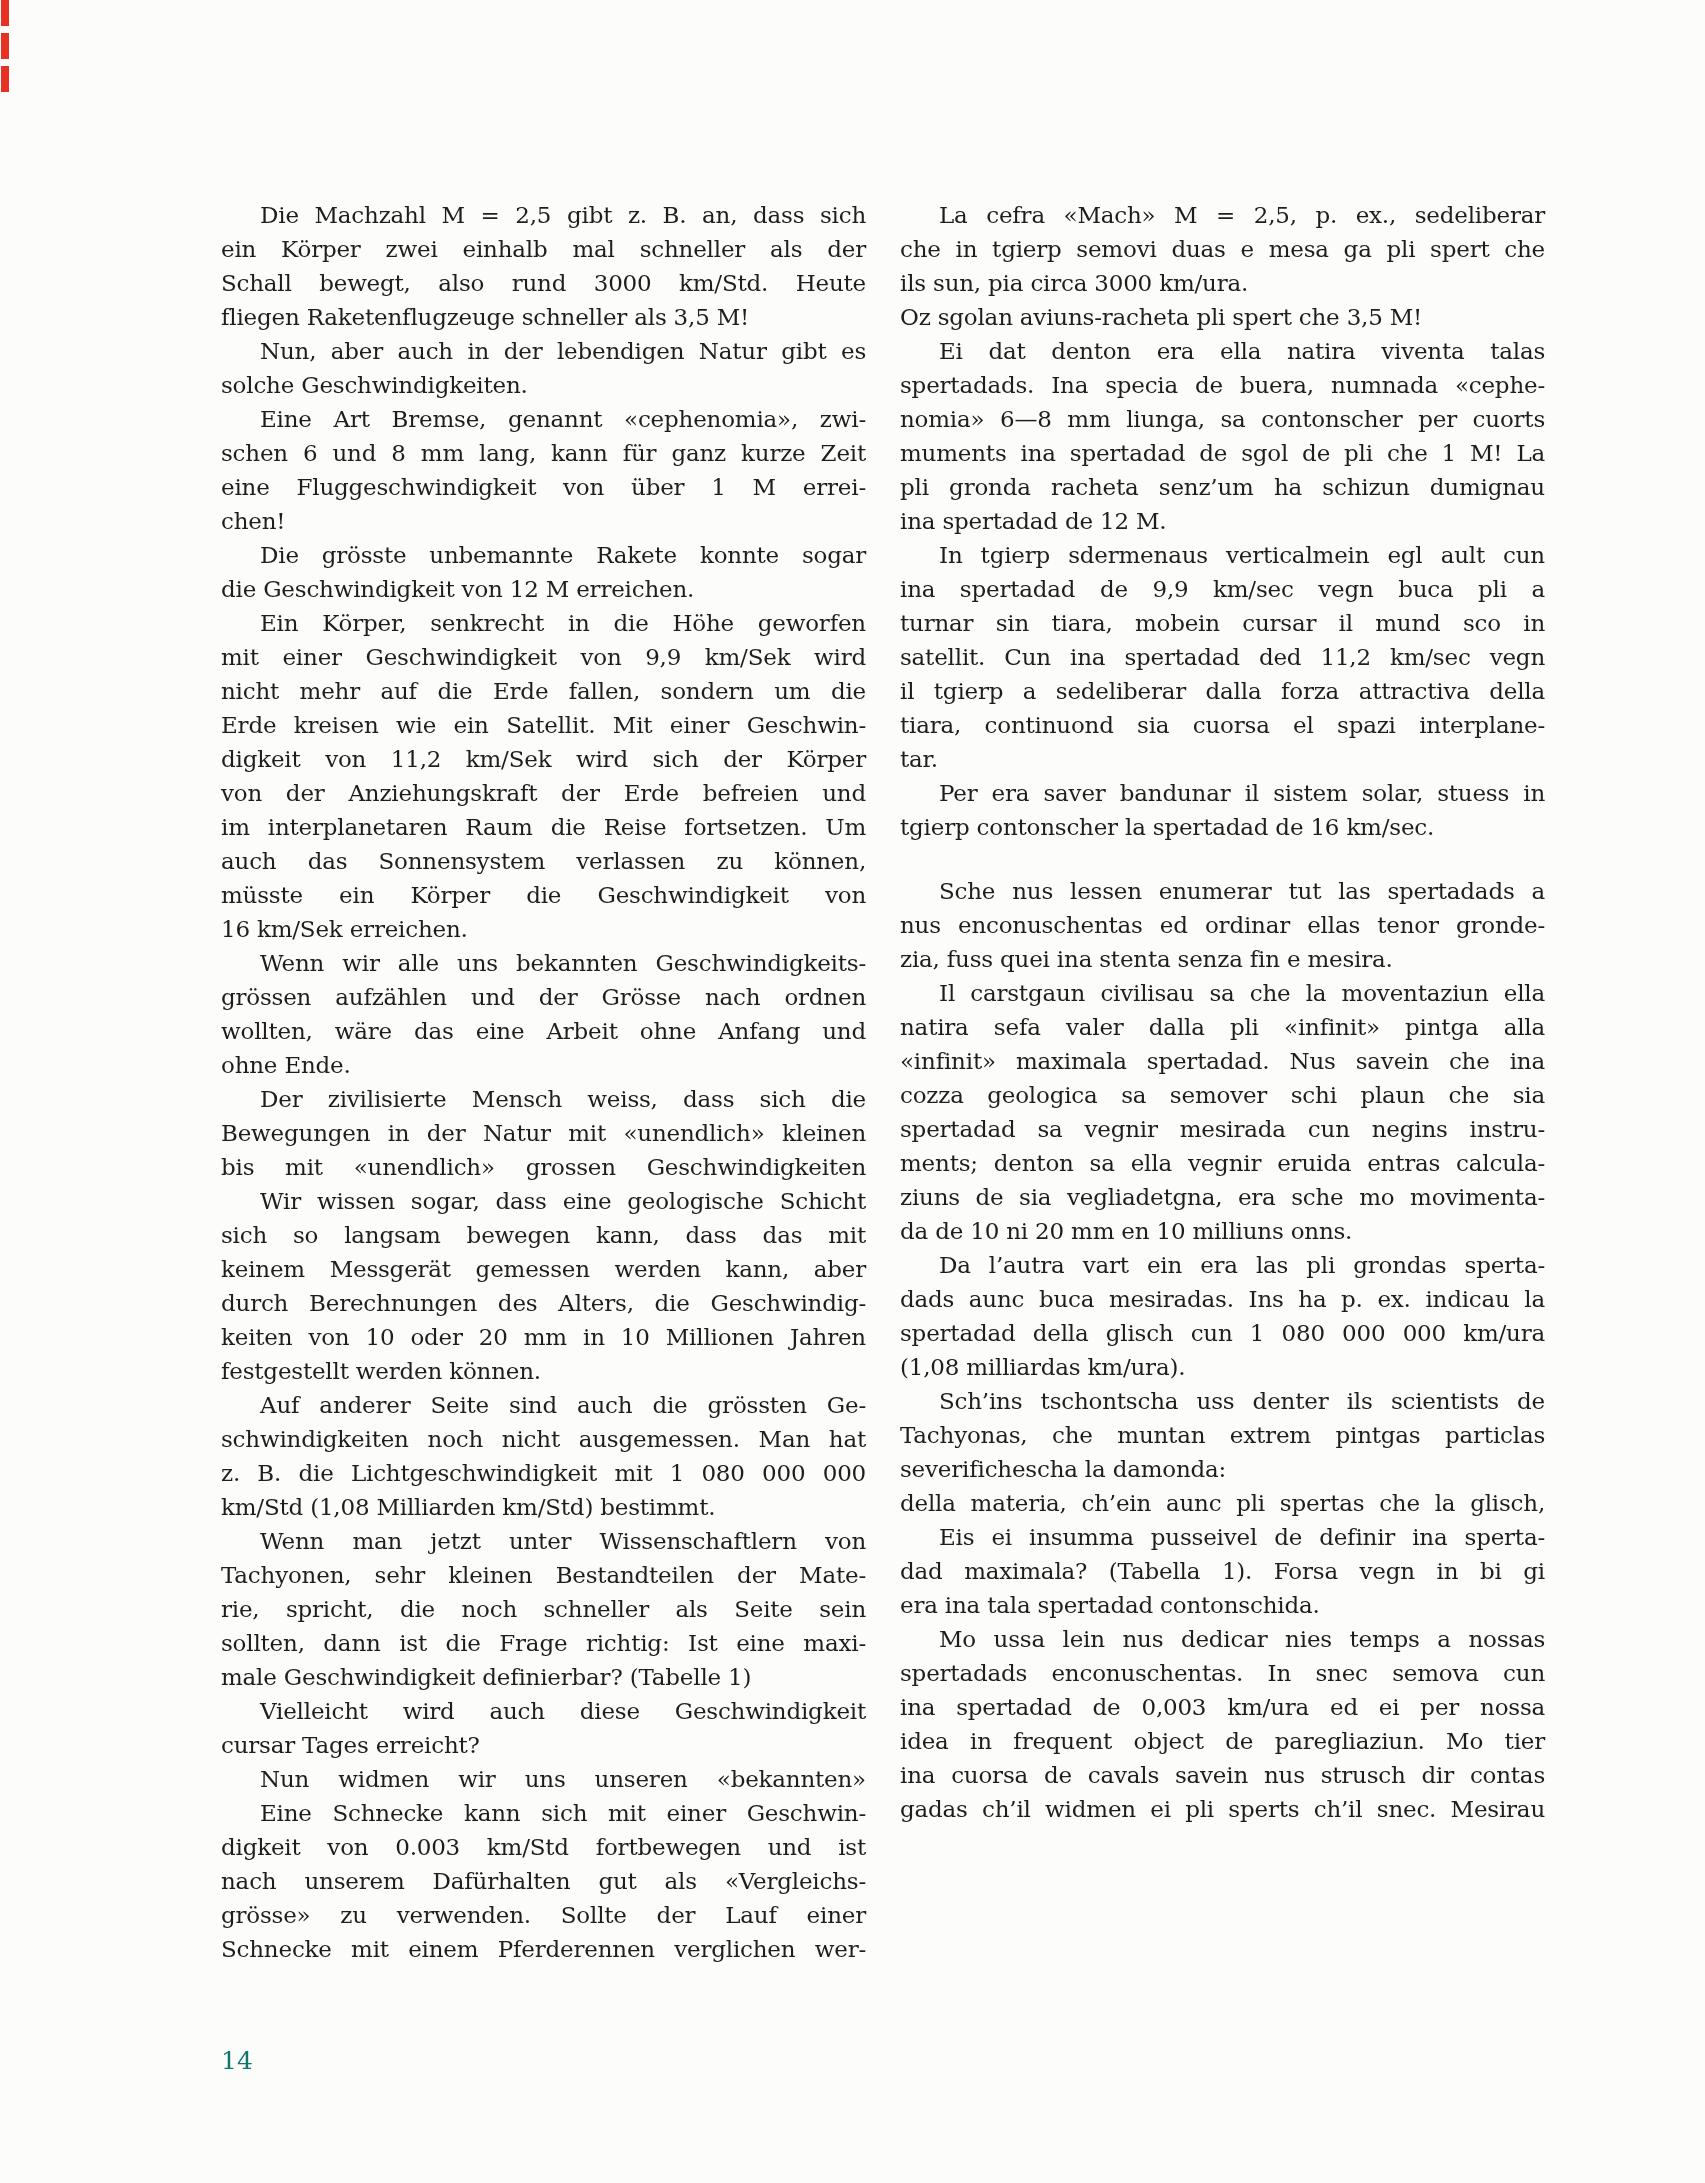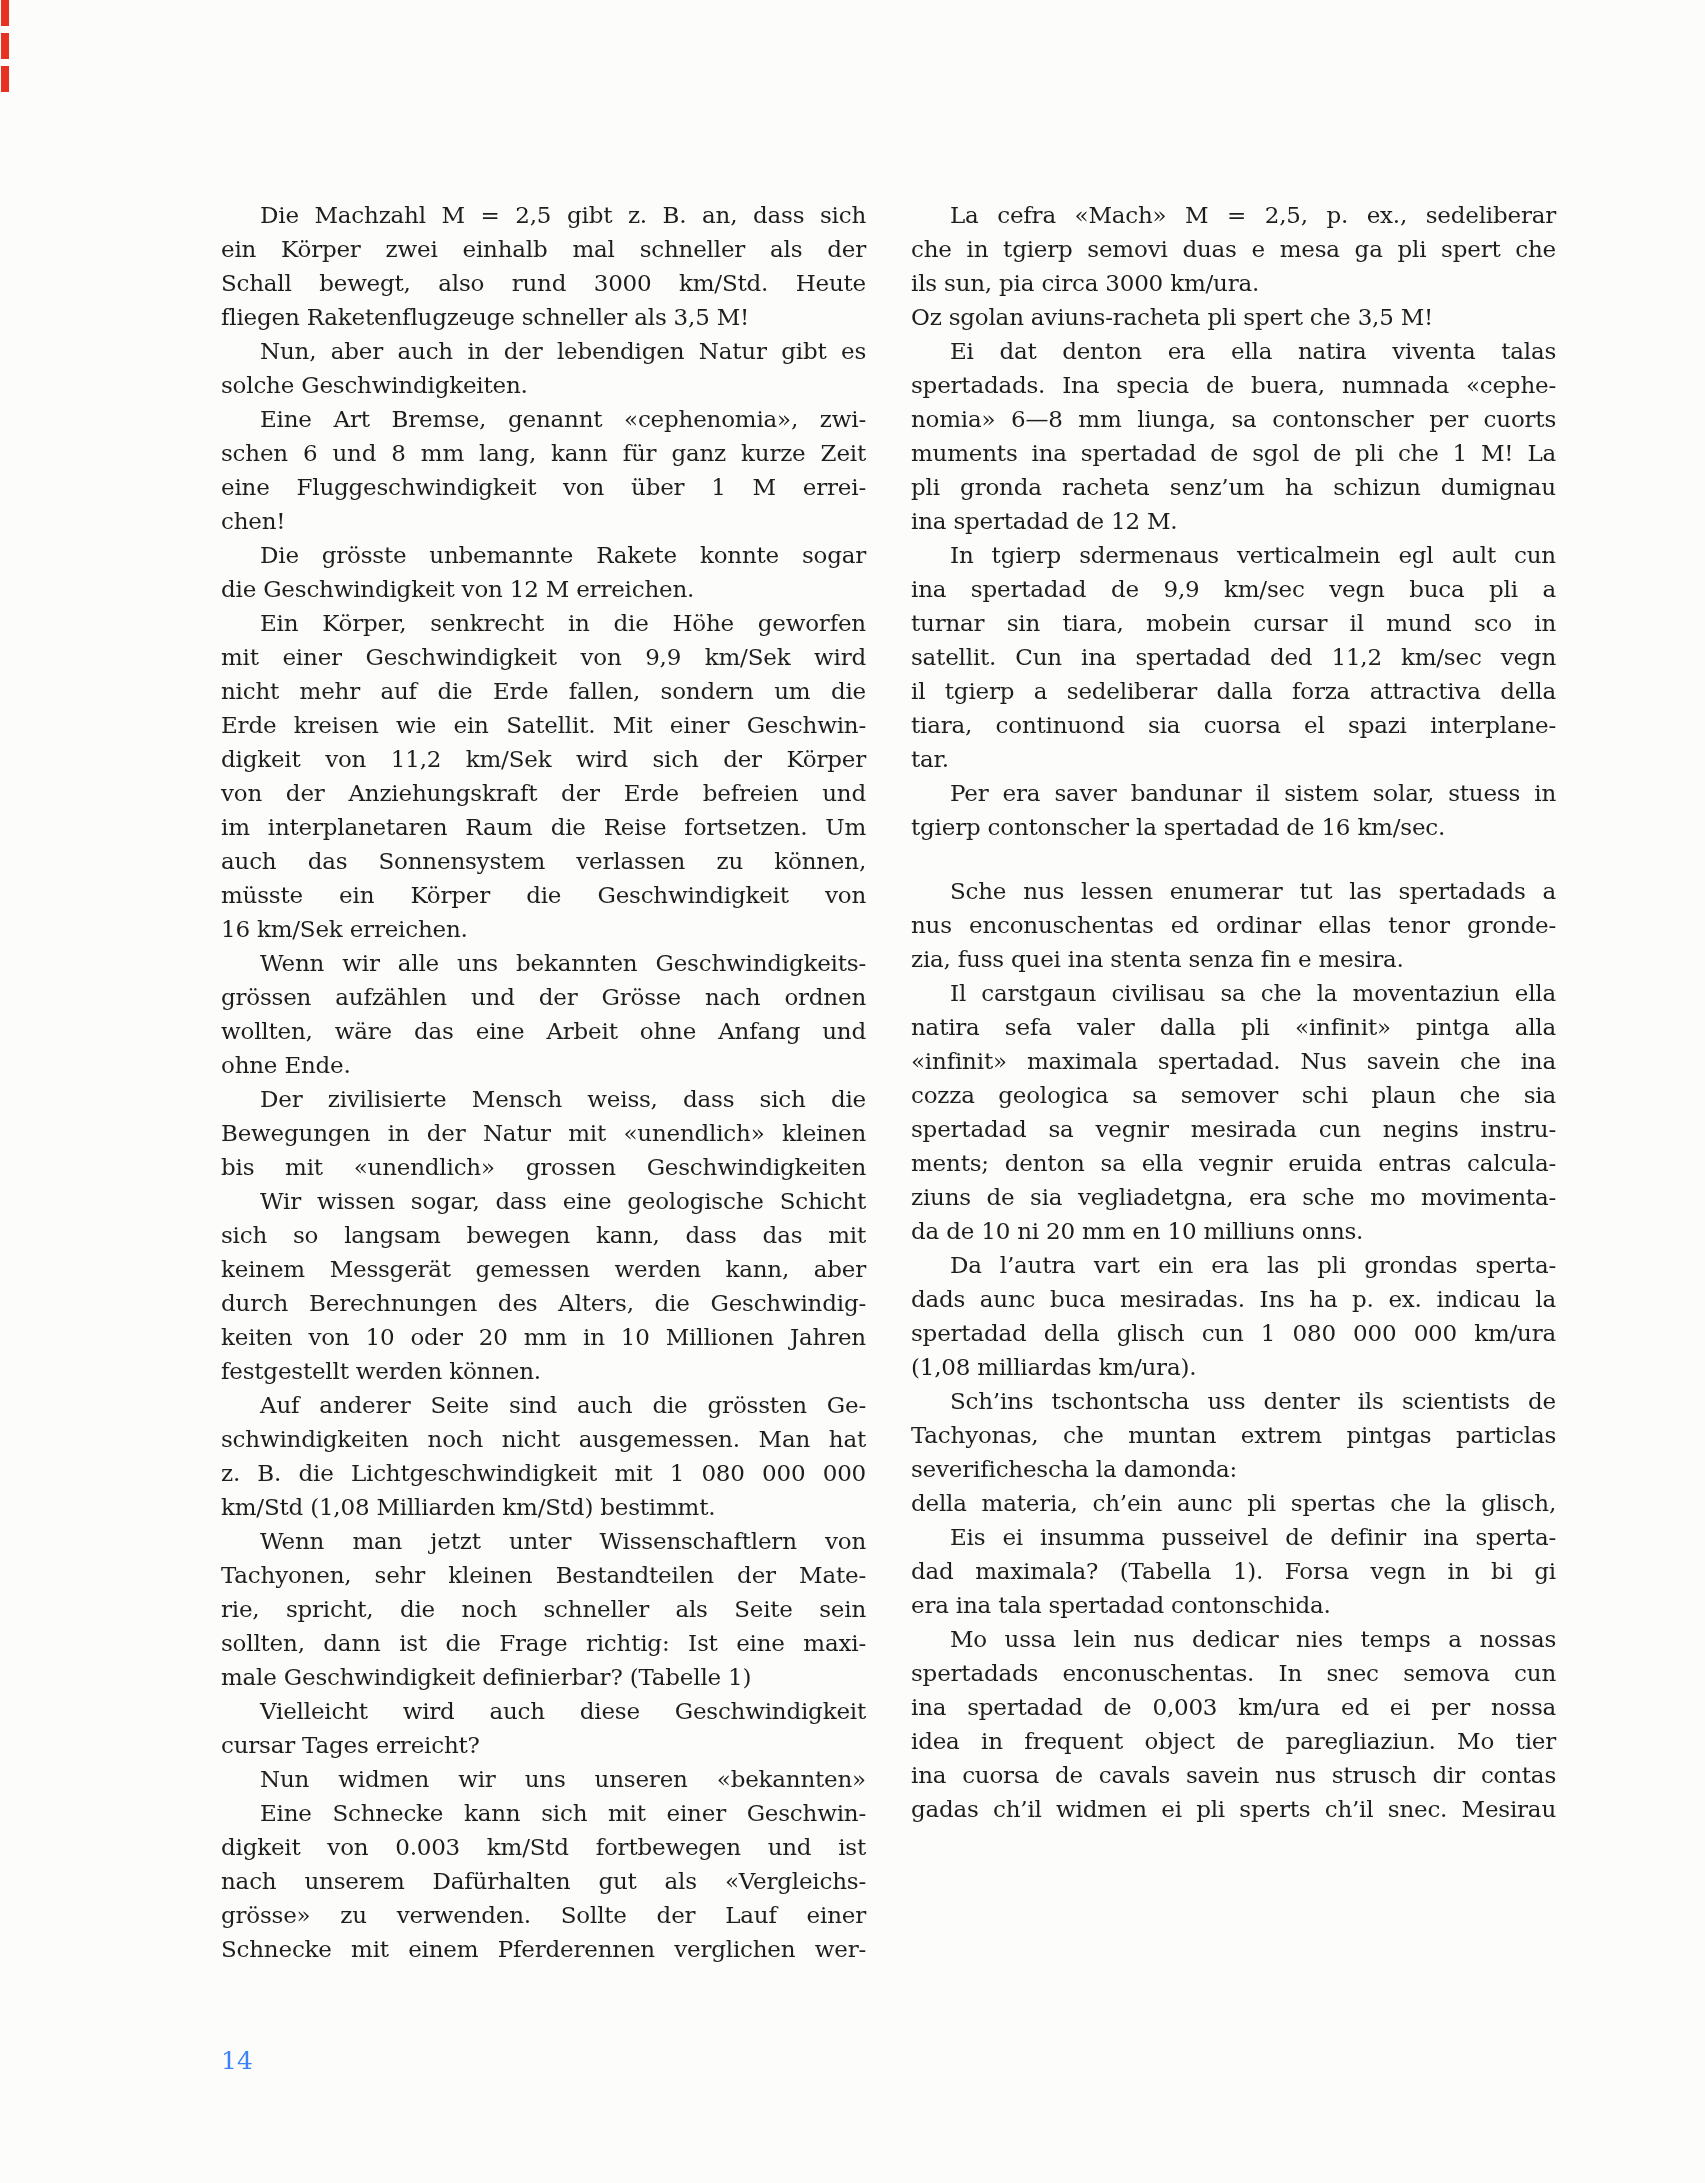--- a/index.html
+++ b/index.html
@@ -26,21 +26,21 @@
     width: 8.3px;
     height: 26px;
     margin-bottom: 6.8px;
   }
   .columns {
     position: absolute;
     left: 221px;
     top: 198px;
     width: 1330px;
     display: flex;
-    gap: 45px;
+    gap: 34px;
   }
   .col {
     width: 645px;
   }
   .para {
     margin: 0;
     padding: 0;
   }
   .line {
     font-size: 23px;
@@ -58,21 +58,21 @@
   }
   .vgap {
     height: 29.5px;
   }
   .page-number {
     position: absolute;
     left: 221px;
     top: 2044px;
     font-size: 25px;
     line-height: 34px;
-    color: #3b82f6;
+    color: #0f766e;
   }
 </style>
 </head>
 <body>
 
 <div class="page">
 
   <div class="reg-marks">
       <div class="reg-mark" style="background: rgb(230, 49, 35);"></div>
       <div class="reg-mark" style="background: rgb(230, 49, 35);"></div>

